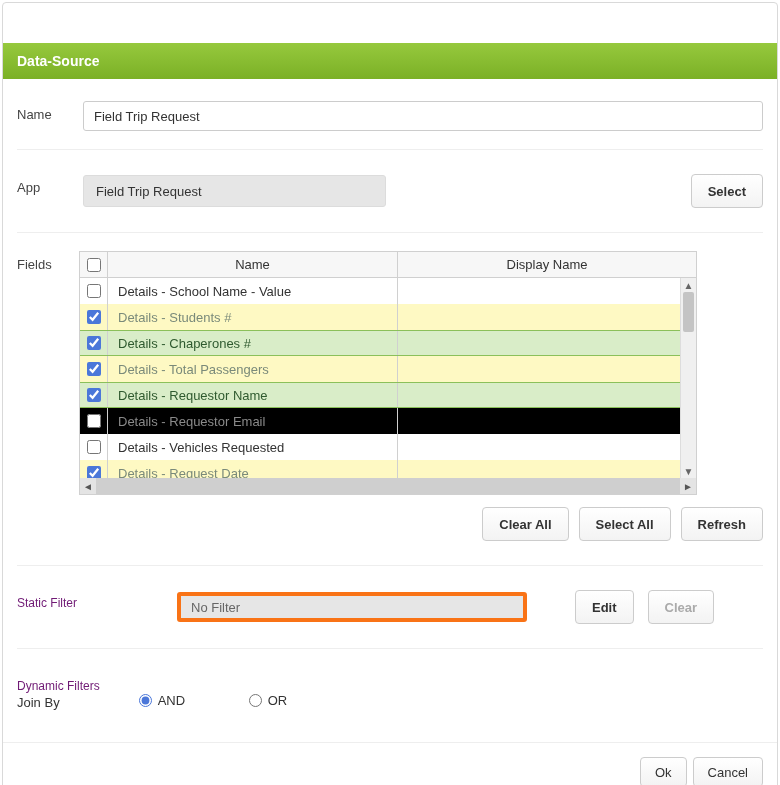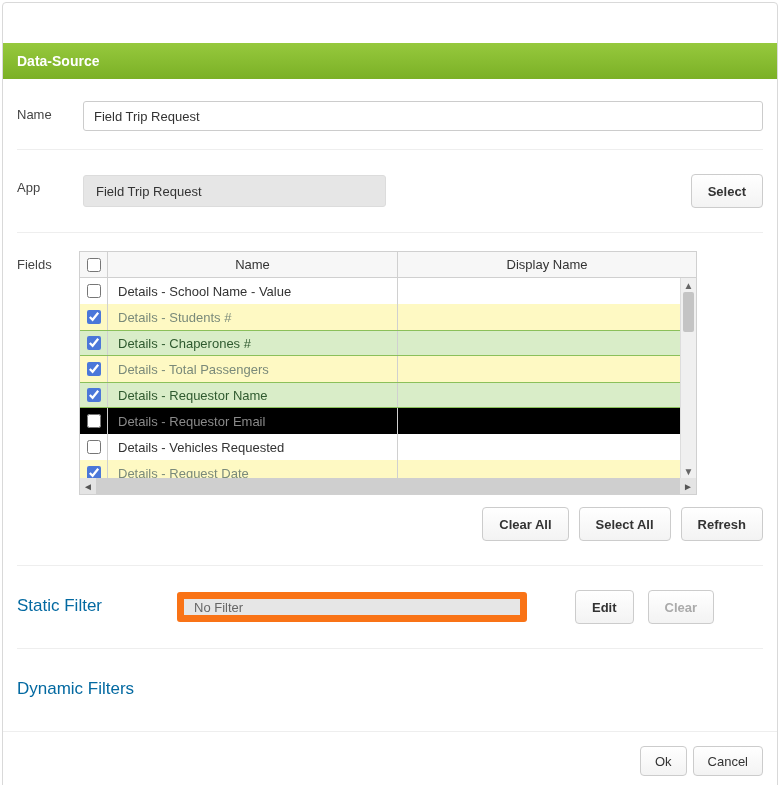--- a/index.html
+++ b/index.html
@@ -24,21 +24,21 @@
     background: linear-gradient(to bottom, #96c93d 0%, #7bb026 100%);
     color: #fff;
     font-weight: bold;
     font-size: 14px;
     padding: 10px 14px;
     margin-top: 40px;
   }
   .panel-body { padding: 14px 14px 10px 14px; }
   .row { display:flex; align-items:flex-start; padding: 8px 0; }
   .label-col { width: 66px; padding-top:6px; color:#444; font-size:13px; }
-  .label-col-wide { width: 160px; padding-top:6px; color:#0369a1; font-size:17px; }
+  .label-col-wide { width: 160px; padding-top:6px; color:#701a75; font-size:12px; }
   .content-col { flex:1; }
   .text-input {
     width:100%; height:30px; border:1px solid #ccc; border-radius:3px;
     padding: 0 10px; font-size:13px; color:#333; background:#fff;
   }
   .hr { border:0; border-top:1px solid #eee; margin: 10px 0; }
   .app-row { display:flex; align-items:center; gap:14px; }
   .app-display {
     flex:1; height:32px; background:#e6e6e6; border:1px solid #dcdcdc;
     border-radius:3px; padding:0 12px; display:flex; align-items:center;
@@ -82,21 +82,21 @@
   .vscroll .thumb { position:absolute; top:14px; left:2px; right:2px; height:40px; background:#c4c4c4; border-radius:2px;}
   .hscroll {
     height:16px; background:#cfcfcf; display:flex; align-items:center;
   }
   .hscroll .arrow { width:16px; height:16px; background:#e4e4e4; display:flex; align-items:center; justify-content:center; color:#555; font-size:10px;}
   .hscroll .track { flex:1; height:16px;}
   .btn-row { display:flex; justify-content:flex-end; gap:10px; margin:12px 0 6px 0; width:684px;}
   input[type=checkbox] { width:14px; height:14px; margin:0; accent-color:#4b77d9;}
   input[type=radio]{ accent-color:#4b77d9; margin:0 6px 0 0; vertical-align:middle;}
   .static-filter-box {
-    width:350px; height:30px; background:#e6e6e6; border:7px solid #f97316;
+    width:350px; height:30px; background:#e6e6e6; border:4px solid #f97316;
     border-radius:3px; display:flex; align-items:center; padding:0 10px; color:#666;
   }
   .footer {
     border-top:1px solid #eee; padding:14px; display:flex; justify-content:flex-end; gap:6px;
   }
   .joinby-label { display:inline-block; width:118px; }
   .radio-wrap { display:inline-flex; align-items:center; margin-right:60px; font-size:13px; }
 </style>
 </head>
 <body>
@@ -225,20 +225,31 @@
         <div style="width:20px"></div>
         <button class="btn">Edit</button>
         <button class="btn" disabled="">Clear</button>
       </div>
     </div>
 
     <hr class="hr">
 
     <div class="row" style="padding:14px 0 22px 0;flex-direction:column;">
       <div class="label-col-wide">Dynamic Filters</div>
+      <div class="content-col">
+        <span class="joinby-label">Join By</span>
+        <span class="radio-wrap">
+          <input type="radio" name="joinby" checked="" style="">
+          <span>AND</span>
+        </span>
+        <span class="radio-wrap">
+          <input type="radio" name="joinby" style="">
+          <span>OR</span>
+        </span>
+      </div>
     </div>
 
   </div>
 
   <div class="footer">
     <button class="btn btn-small">Ok</button>
     <button class="btn btn-small">Cancel</button>
   </div>
 </div>
 

